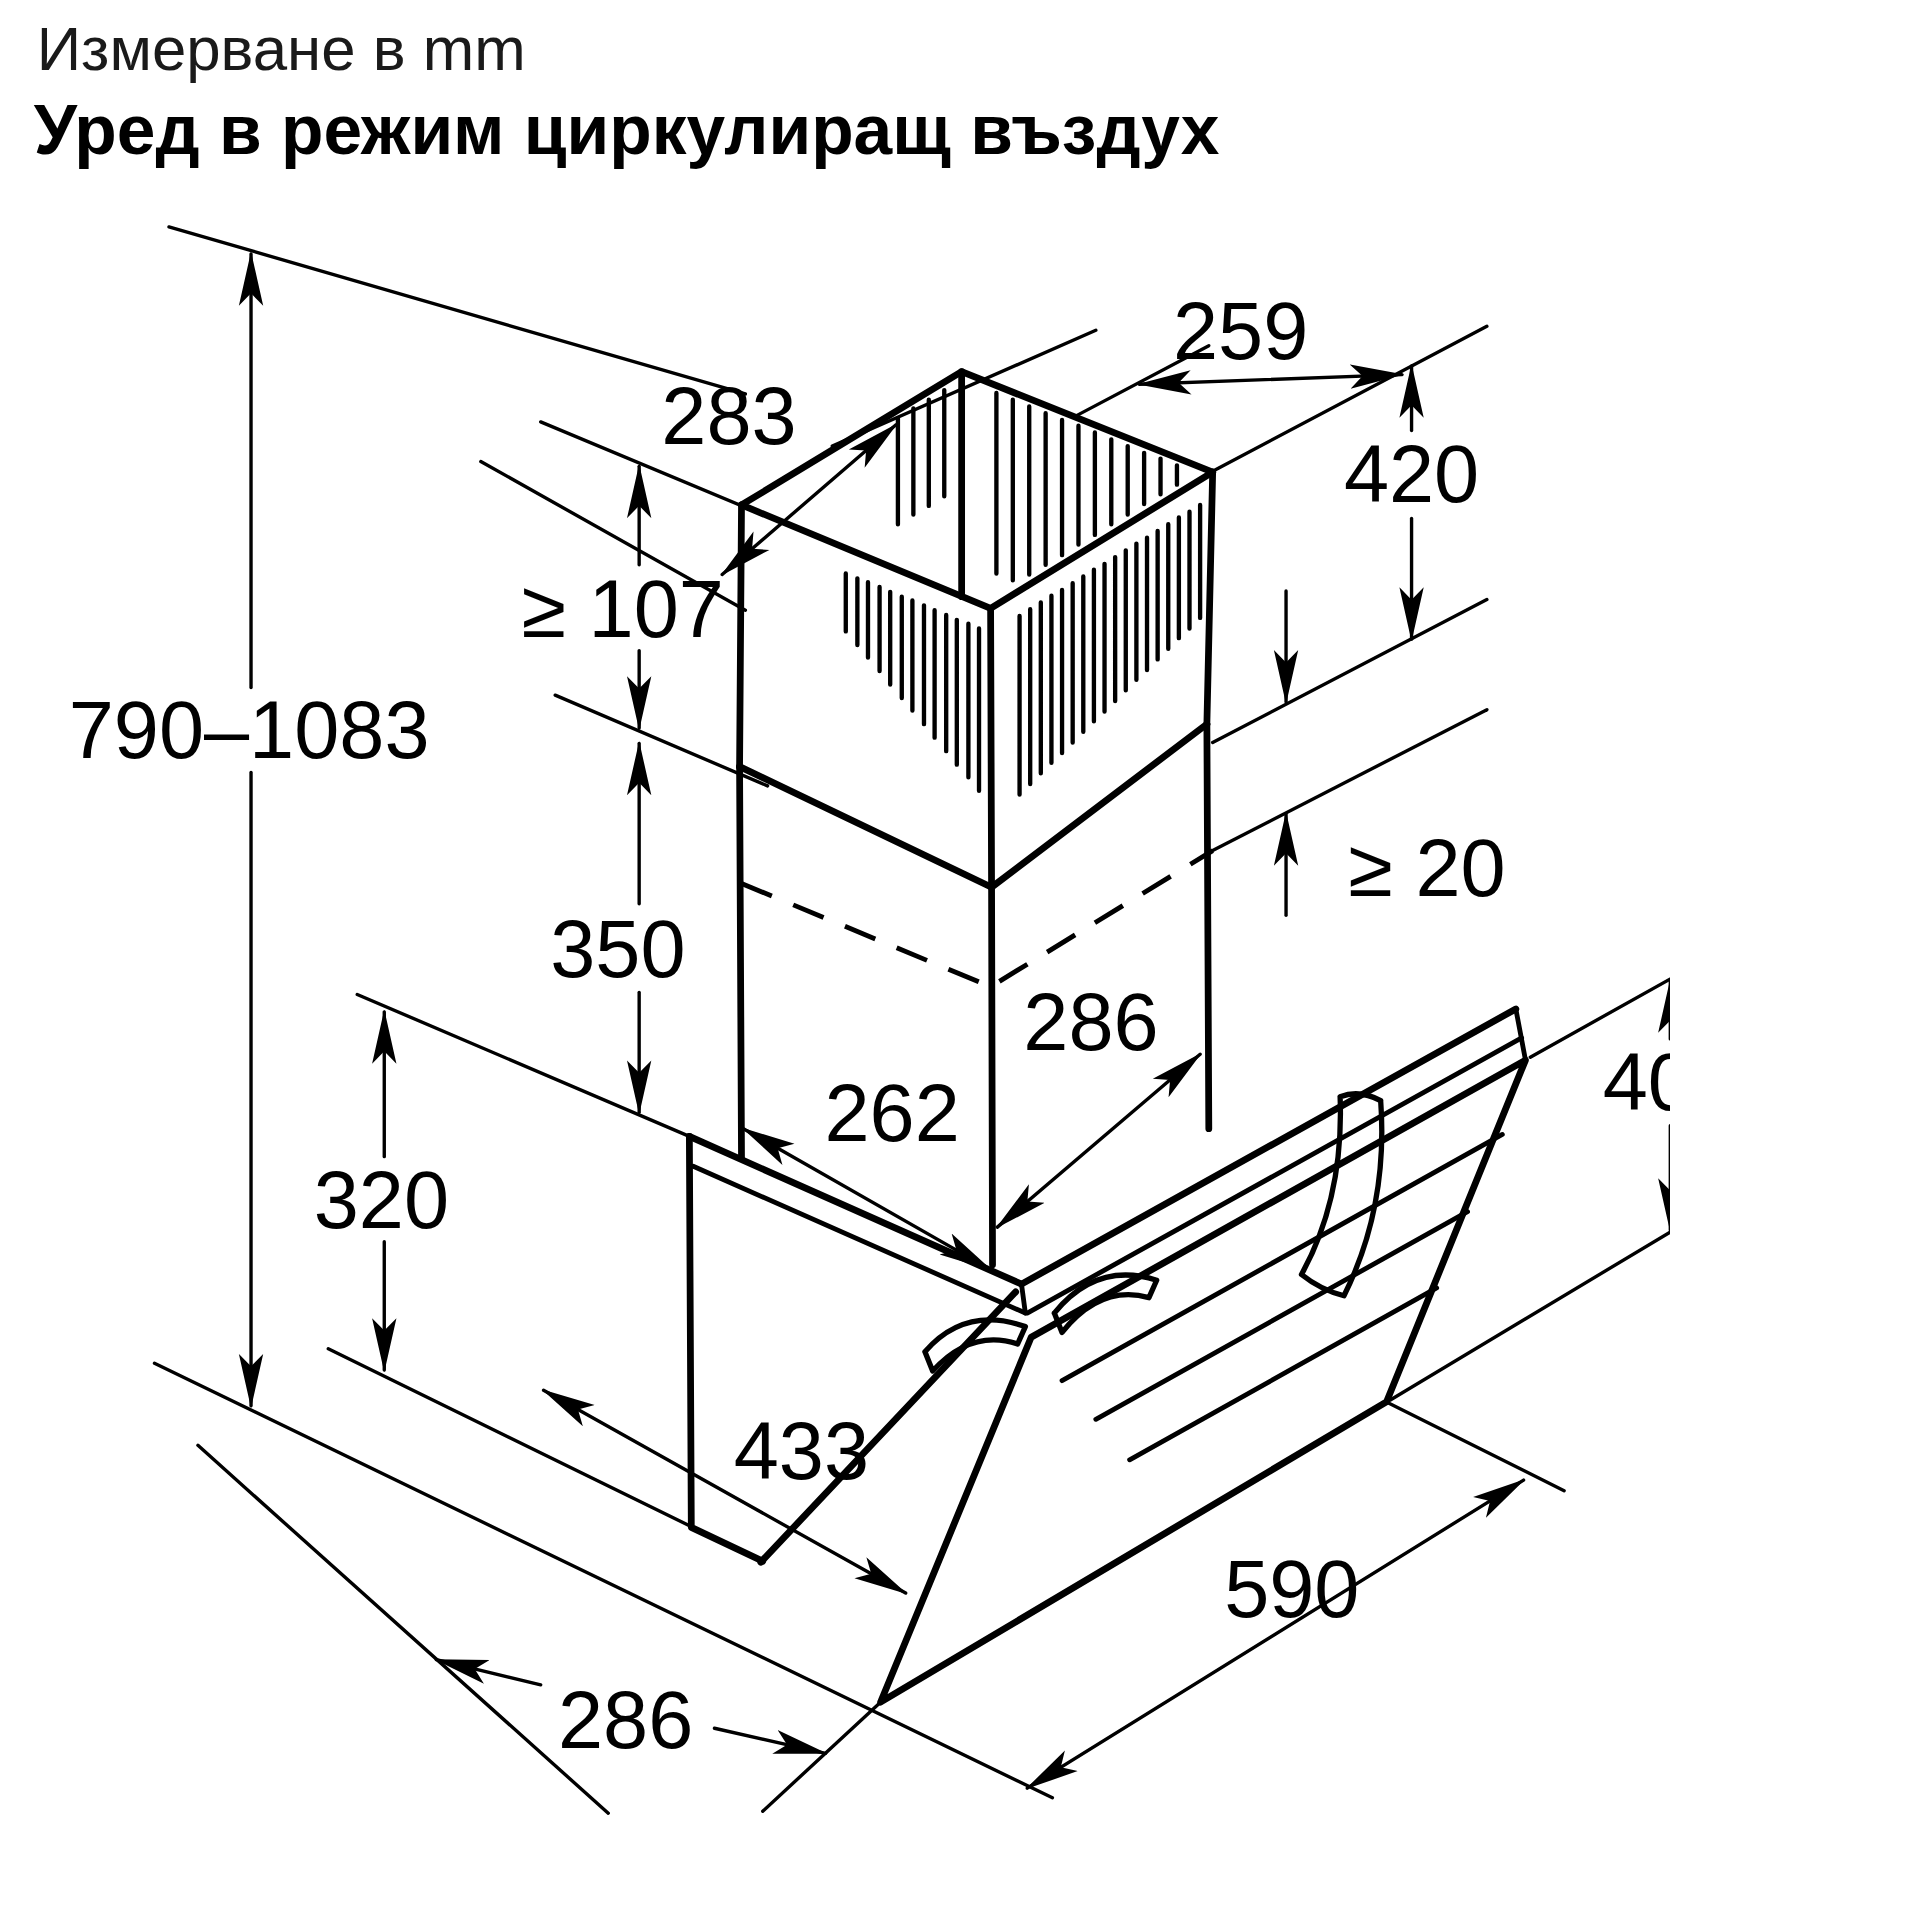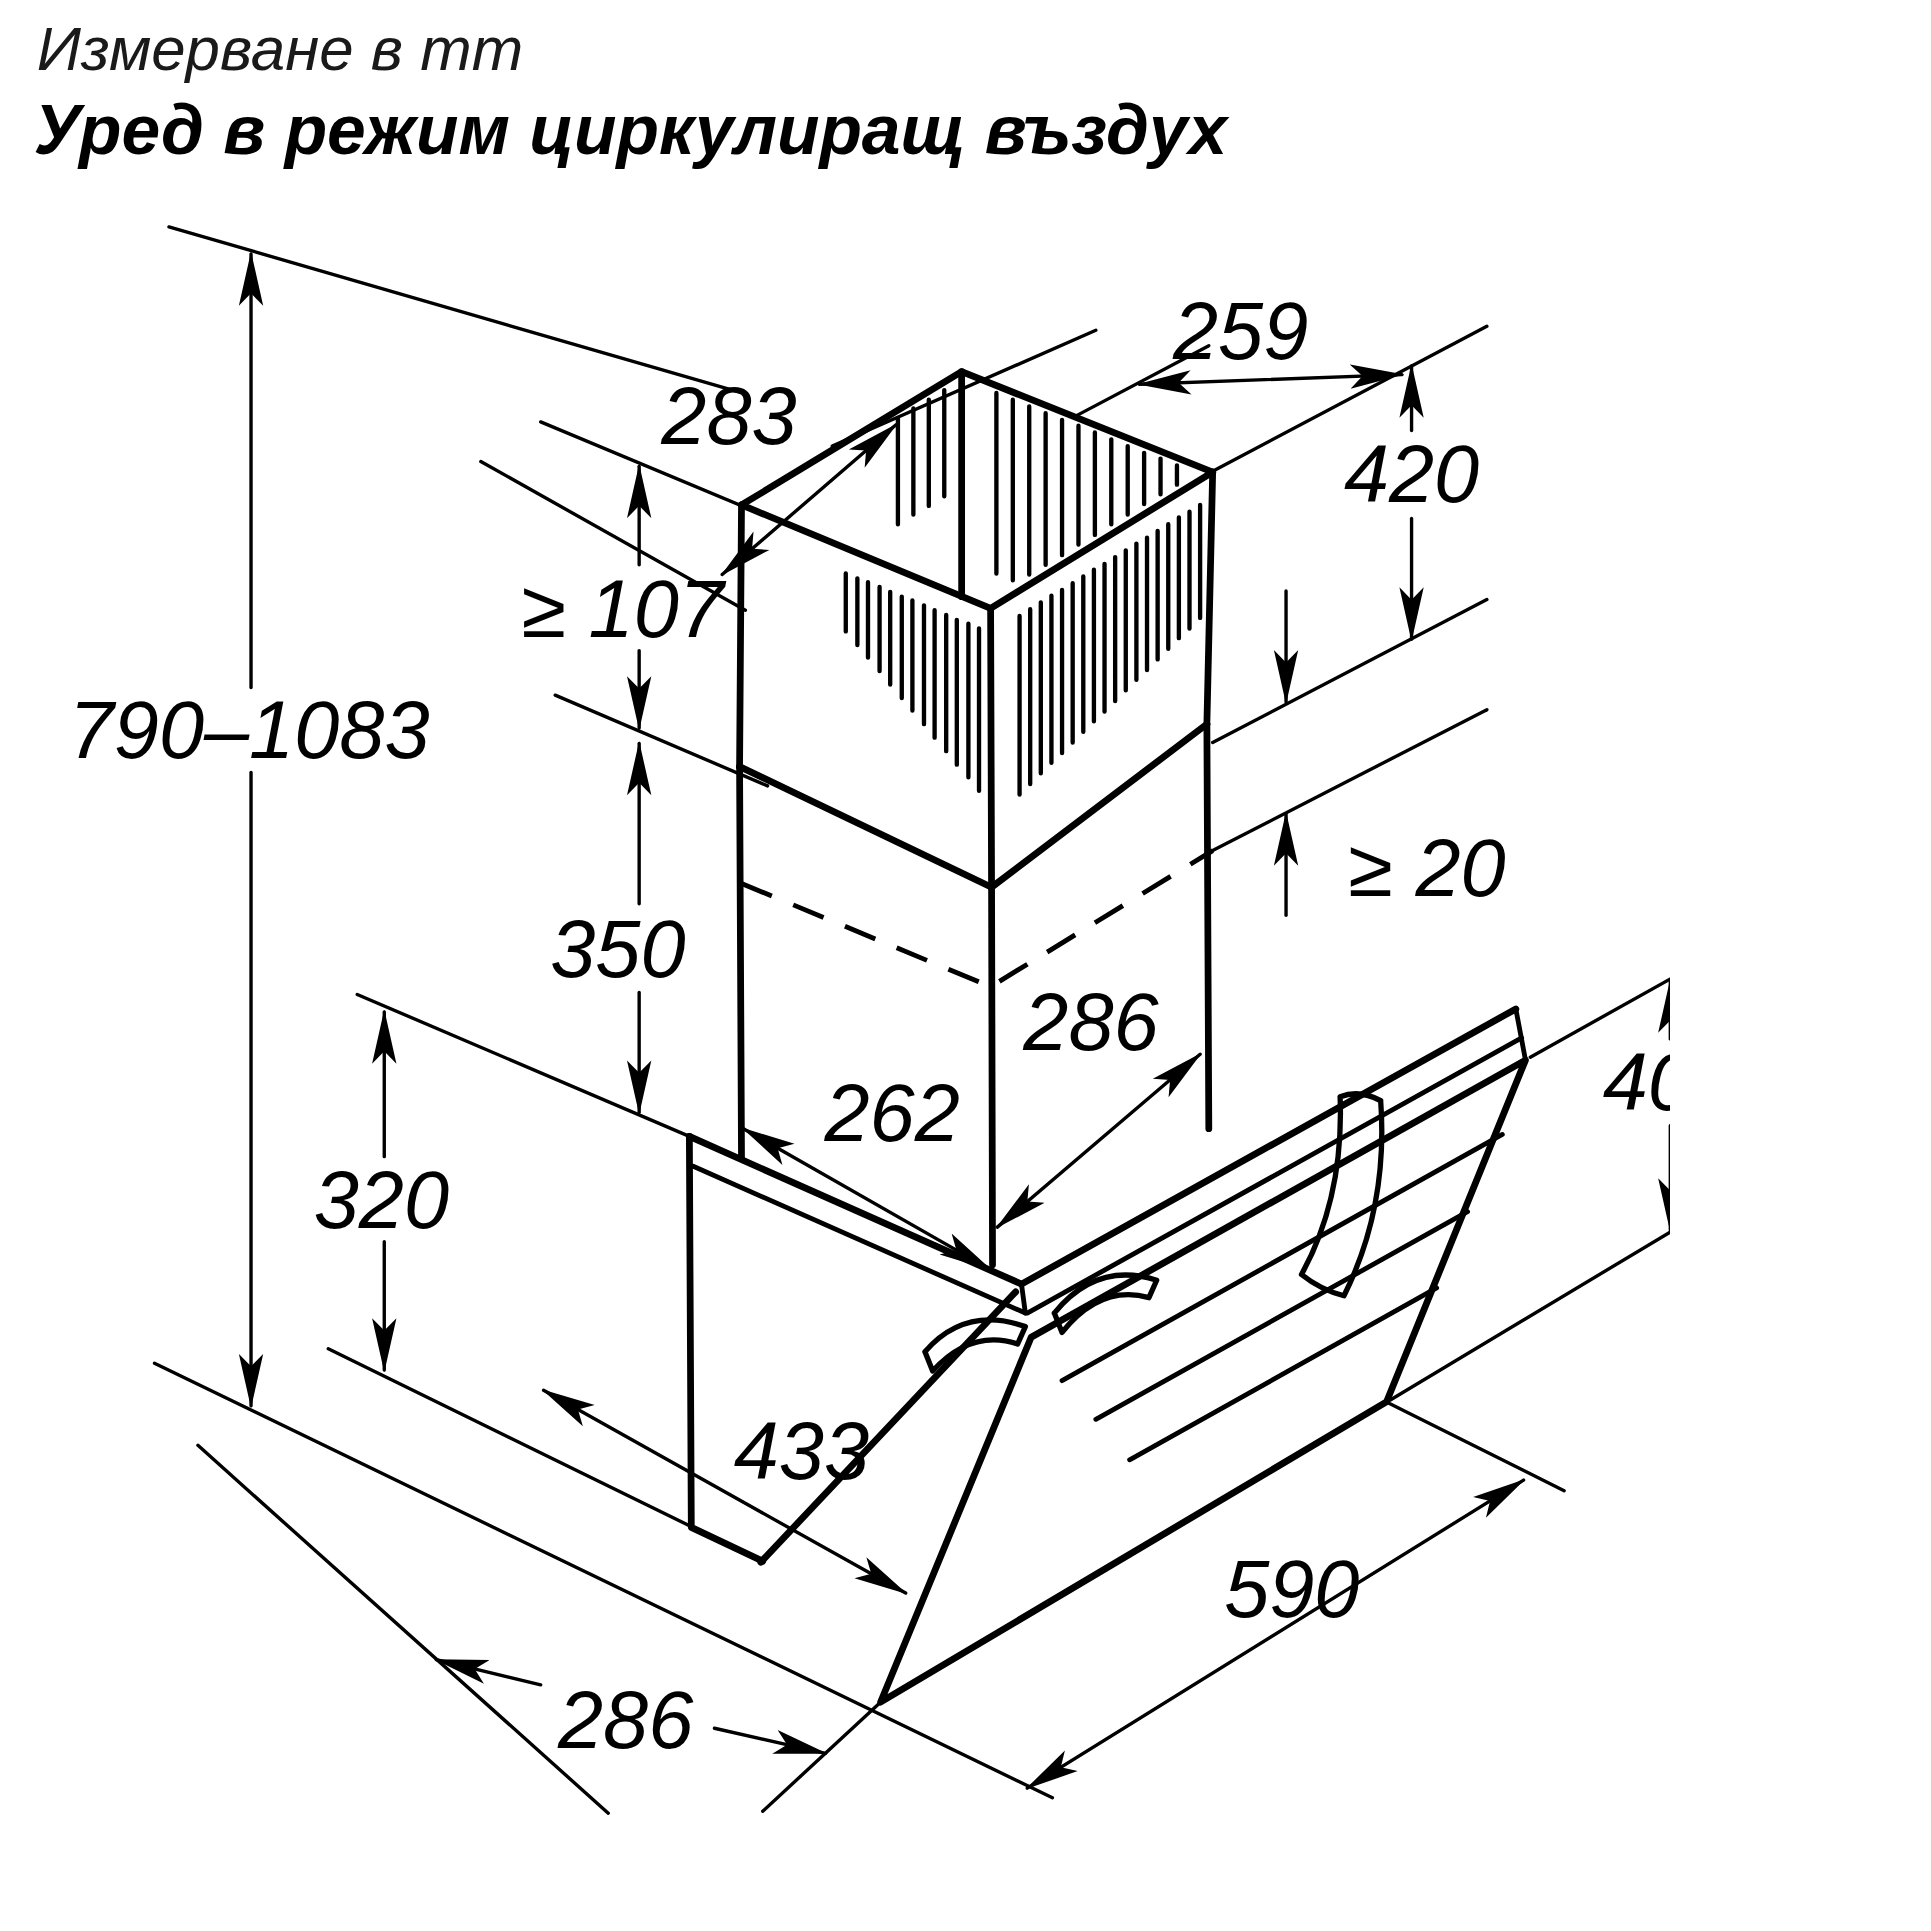--- a/index.html
+++ b/index.html
@@ -1,17 +1,17 @@
 <!DOCTYPE html>
 <html><head>
 <meta charset="utf-8">
 <style>
   html,body{margin:0;padding:0;background:#ffffff;}
   .page{position:relative;width:1670px;height:1931px;background:#ffffff;overflow:hidden;
-        font-family:"Liberation Sans", sans-serif;font-style:italic;}
+        font-family:"Liberation Sans", sans-serif;}
   svg{position:absolute;left:0;top:0;}
   .obj{fill:none;stroke:#000;stroke-width:7;stroke-linecap:round;stroke-linejoin:round;}
   .lip{fill:none;stroke:#000;stroke-width:5;stroke-linecap:round;}
   .slat{fill:none;stroke:#000;stroke-width:4.5;stroke-linecap:round;}
   .vane{fill:none;stroke:#000;stroke-width:5.5;stroke-linecap:round;}
   .hid{fill:none;stroke:#000;stroke-width:5;stroke-dasharray:34 24;stroke-linecap:butt;}
   .dim{fill:none;stroke:#000;stroke-width:3.5;stroke-linecap:round;}
   .lbl{fill:#000;font-family:"Liberation Sans", sans-serif;font-size:84px;}
   .title1{fill:#1a1a1a;font-family:"Liberation Sans", sans-serif;font-size:64px;}
   .title2{fill:#000;font-family:"Liberation Sans", sans-serif;font-size:72px;font-weight:bold;}

